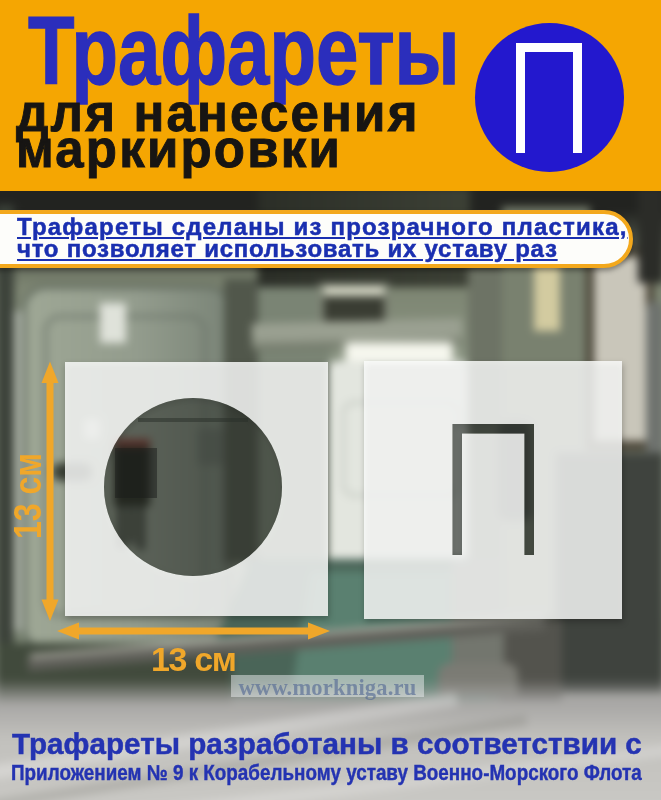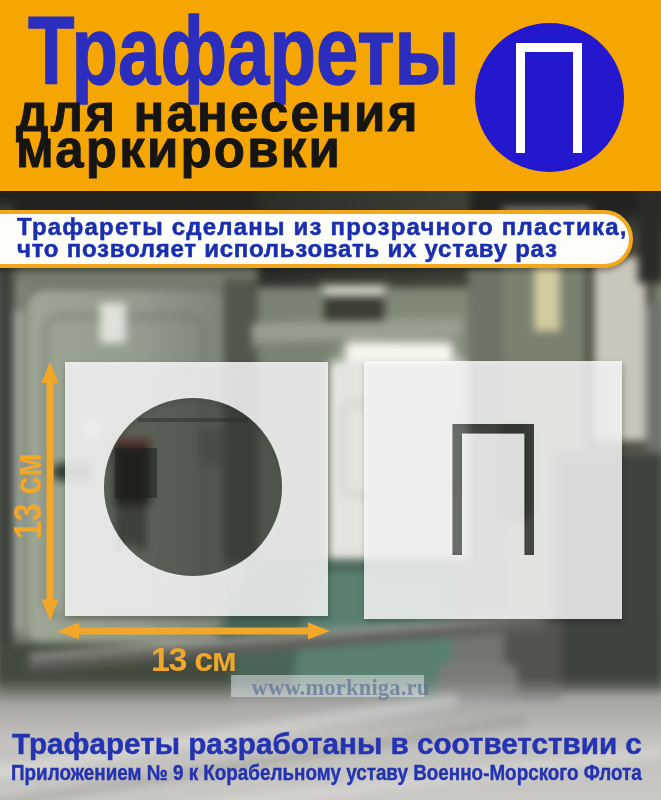--- a/index.html
+++ b/index.html
@@ -116,21 +116,21 @@
   <div class="abs" style="left:16px;top:84px;font-size:51px;font-weight:bold;color:#171513;-webkit-text-stroke:0.9px #171513;letter-spacing:2.2px;white-space:nowrap;">для нанесения</div>
 
   <div class="abs" style="left:475px;top:23px;width:149px;height:149px;border-radius:50%;background:#2318ce;"></div>
 
   <svg class="abs" style="left:516px;top:43px;" width="66" height="110" viewBox="0 0 66 110">
       <path d="M0 0 H66 V110 H57 V9 H9 V110 H0 Z" fill="#ffffff"></path>
     </svg>
 
   <div class="abs" style="left:-34px;top:210px;width:667px;height:58px;background:#fdfdfa;border:4px solid #f3a81c;border-radius:31px;box-shadow:0 3px 5px rgba(0,0,0,0.35);box-sizing:border-box;"></div>
 
-  <div class="abs" style="left:17px;top:216.2px;font-size:24px;line-height:21.5px;font-weight:bold;color:#1a2fb0;-webkit-text-stroke:0.5px #1a2fb0;letter-spacing:1.2px;white-space:nowrap;">Трафареты сделаны из прозрачного пластика,<br><span style="letter-spacing:0.75px;">что позволяет использовать их уставу раз</span></div>
+  <div class="abs" style="left:17px;top:216.2px;font-size:24px;line-height:21.5px;font-weight:bold;color:#1a2fb0;-webkit-text-stroke:0.5px #1a2fb0;letter-spacing:1.2px;white-space:nowrap;text-decoration:underline;">Трафареты сделаны из прозрачного пластика,<br><span style="letter-spacing:0.75px;">что позволяет использовать их уставу раз</span></div>
 
   <svg class="abs" style="left:65px;top:362px;filter:drop-shadow(1px 3px 3px rgba(0,0,0,0.3));" width="263" height="254" viewBox="0 0 263 254">
     <path fill-rule="evenodd" d="M0 0 H263 V254 H0 Z M128 36 A89 89 0 1 0 128 214 A89 89 0 1 0 128 36 Z" fill="rgba(250,251,250,0.84)"></path>
     <circle cx="128" cy="125" r="89" fill="rgba(38,44,38,0.42)"></circle>
   </svg>
 
   <div class="abs" style="left:138px;top:418px;width:110px;height:4px;background:rgba(40,46,40,0.5);"></div>
 
   <div class="abs" style="left:115px;top:448px;width:42px;height:50px;background:rgba(25,28,25,0.5);"></div>
 
@@ -153,19 +153,19 @@
       <polygon points="330,631 308,622.5 308,639.5"></polygon>
     </g>
 
     <text x="41" y="496" transform="rotate(-90 41 496)" text-anchor="middle" font-family="Liberation Sans, sans-serif" font-size="38" font-weight="bold" fill="#f0a72a" textLength="86" lengthAdjust="spacingAndGlyphs">13 см</text>
 
     <text x="194" y="671" text-anchor="middle" font-family="Liberation Sans, sans-serif" font-size="34" font-weight="bold" fill="#f0a72a" textLength="86">13 см</text>
   </svg>
 
   <div class="abs" style="left:231px;top:675px;width:193px;height:22px;background:rgba(235,238,240,0.5);"></div>
 
-  <div class="abs" style="left:244px;top:675px;width:193px;text-align:center;font-family:'Liberation Serif',serif;font-size:22.5px;font-weight:bold;color:rgba(90,110,150,0.68);letter-spacing:0.2px;">www.morkniga.ru</div>
+  <div class="abs" style="left:231px;top:675px;width:193px;text-align:center;font-family:'Liberation Serif',serif;font-size:22.5px;font-weight:bold;color:rgba(90,110,150,0.68);letter-spacing:0.2px;">www.morkniga.ru</div>
 
   <div class="abs" style="left:12px;top:726px;font-size:30.4px;font-weight:bold;color:#2433b2;-webkit-text-stroke:0.5px #2433b2;transform:scaleX(0.975);transform-origin:0 50%;white-space:nowrap;">Трафареты разработаны в соответствии с</div>
 
   <div class="abs" style="left:11px;top:760.5px;font-size:21.5px;font-weight:bold;color:#2433b2;-webkit-text-stroke:0.4px #2433b2;transform:scaleX(0.877);transform-origin:0 50%;white-space:nowrap;">Приложением № 9 к Корабельному уставу Военно-Морского Флота</div>
 
 </div>
 
 </body></html>

